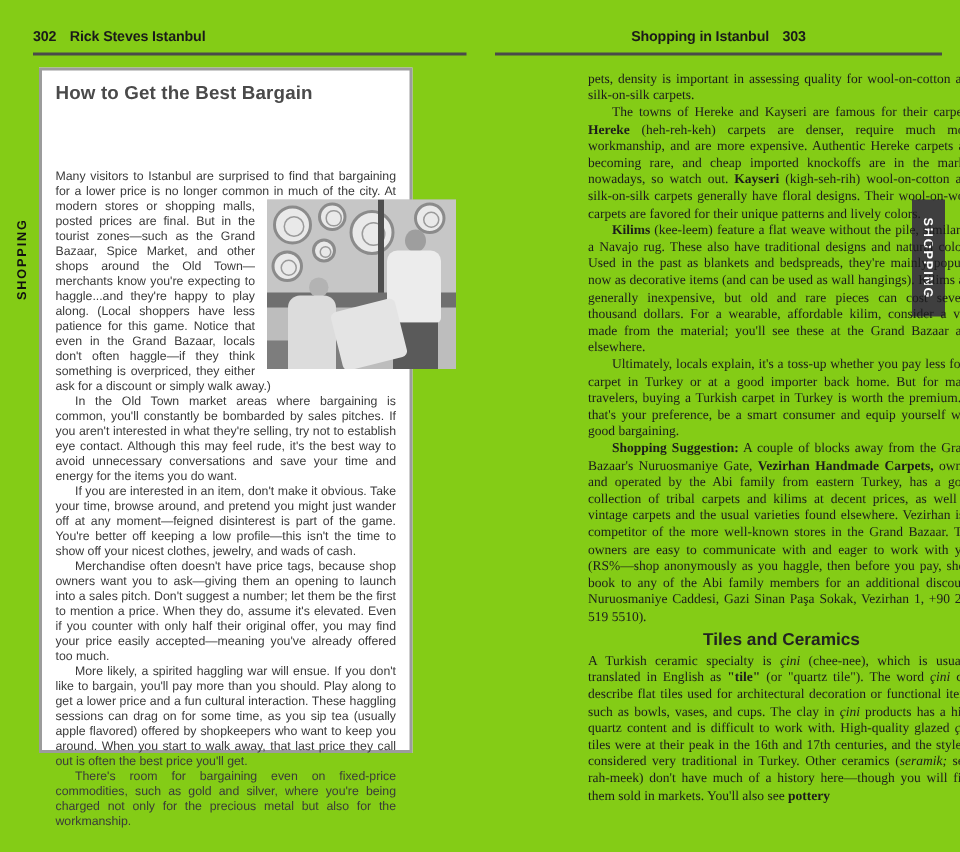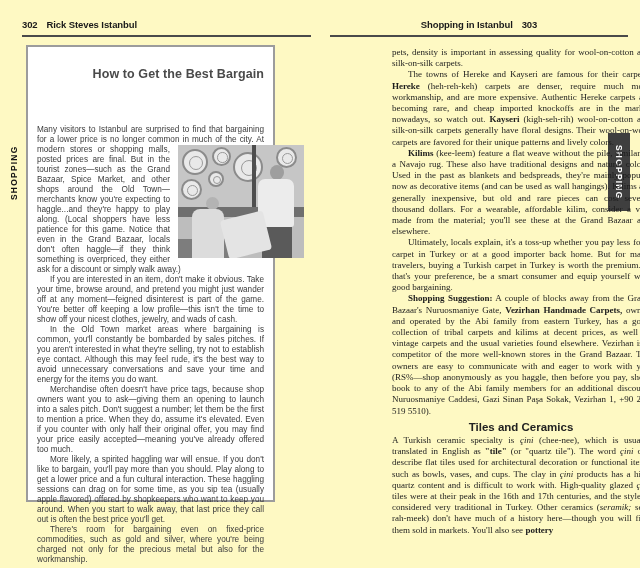--- a/index.html
+++ b/index.html
@@ -1,16 +1,16 @@
 <!DOCTYPE html>
 <html><head>
 <meta charset="utf-8">
 <style>
   html,body{margin:0;padding:0;background:#ffffff;}
-  .spread{position:relative;width:640px;height:568px;background:#fef9c3;overflow:hidden;
+  .spread{position:relative;width:640px;height:568px;background:#84cc16;overflow:hidden;
           font-family:"Liberation Sans",sans-serif;}
 
   
   .hdr{position:absolute;top:19px;height:16px;border-bottom:2px solid #4a4a4a;
        font-weight:bold;font-size:9.5px;color:#1a1a1a;letter-spacing:-0.1px;}
   .hdr-left{left:22px;width:289px;text-align:left;}
   .hdr-right{left:330px;width:298px;text-align:center;}
   .hdr .pgnum{font-weight:600;}
   .hdr .gap{display:inline-block;width:9px;}
 
@@ -21,22 +21,22 @@
             display:flex;align-items:center;}
   .tab-right{position:absolute;left:608px;top:133px;width:22px;height:78px;
              background:#3f3f3f;color:#ffffff;writing-mode:vertical-rl;
              font-weight:bold;font-size:8.5px;letter-spacing:1.2px;
              display:flex;align-items:center;justify-content:center;}
 
   
   .bargain-box{position:absolute;left:26px;top:45px;width:249px;height:457px;
                box-sizing:border-box;border:2px solid #9c9c9c;background:#fff;
                padding:5px 9px 6px 9px;}
-  .box-title{text-align:right;font-weight:bold;font-size:12.5px;color:#4a4a4a;
-             margin:15px 0 7px 0;letter-spacing:0.1px;}
+  .box-title{text-align:left;font-weight:bold;font-size:12.5px;color:#4a4a4a;
+             margin:3px 0 7px 0;letter-spacing:0.1px;}
   .box-body{font-size:8.2px;line-height:10px;color:#3a3a3a;text-align:justify;margin-top:44px;}
   .box-intro{text-align:justify;text-align-last:justify;}
   .box-body p{margin:0;}
   .box-body p.indent{text-indent:13px;}
 
   
   .photo{float:right;width:126px;height:113px;margin:0 -40px 6px 8px;
          position:relative;overflow:hidden;background:#bdbdbd;}
   .photo *{position:absolute;}
   .ph-wall{left:0;top:0;width:126px;height:66px;background:#c6c6c6;}
@@ -98,22 +98,22 @@
         <div class="ph-counter"></div>
         <div class="ph-cust-head"></div>
         <div class="ph-cust-body"></div>
         <div class="ph-merch-head"></div>
         <div class="ph-merch-torso"></div>
         <div class="ph-merch-legs"></div>
         <div class="ph-textile"></div>
       </div>
       <div>
           <p><span>modern stores or shopping malls, posted prices are final. But in the tourist zones—such as the Grand Bazaar, Spice Market, and other shops around the Old Town—merchants know you're expecting to haggle...and they're happy to play along. (Local shoppers have less patience for this game. Notice that even in the Grand Bazaar, locals don't often haggle—if they think something is overpriced, they either ask for a discount or simply walk away.)</span></p>
+          <p class="indent"><span>In the Old Town market areas where bargaining is common, you'll constantly be bombarded by sales pitches. If you aren't interested in what they're selling, try not to establish eye contact. Although this may feel rude, it's the best way to avoid unnecessary conversations and save your time and energy for the items you do want.</span></p>
           <p class="indent"><span>If you are interested in an item, don't make it obvious. Take your time, browse around, and pretend you might just wander off at any moment—feigned disinterest is part of the game. You're better off keeping a low profile—this isn't the time to show off your nicest clothes, jewelry, and wads of cash.</span></p>
-          <p class="indent"><span>In the Old Town market areas where bargaining is common, you'll constantly be bombarded by sales pitches. If you aren't interested in what they're selling, try not to establish eye contact. Although this may feel rude, it's the best way to avoid unnecessary conversations and save your time and energy for the items you do want.</span></p>
           <p class="indent"><span>Merchandise often doesn't have price tags, because shop owners want you to ask—giving them an opening to launch into a sales pitch. Don't suggest a number; let them be the first to mention a price. When they do, assume it's elevated. Even if you counter with only half their original offer, you may find your price easily accepted—meaning you've already offered too much.</span></p>
           <p class="indent"><span>More likely, a spirited haggling war will ensue. If you don't like to bargain, you'll pay more than you should. Play along to get a lower price and a fun cultural interaction. These haggling sessions can drag on for some time, as you sip tea (usually apple flavored) offered by shopkeepers who want to keep you around. When you start to walk away, that last price they call out is often the best price you'll get.</span></p>
           <p class="indent"><span>There's room for bargaining even on fixed-price commodities, such as gold and silver, where you're being charged not only for the precious metal but also for the workmanship.</span></p>
         </div>
     </div>
   </div>
 
   <div class="right-body">
     <div>
         <p><span>pets, density is important in assessing quality for wool-on-cotton and silk-on-silk carpets.</span></p>

